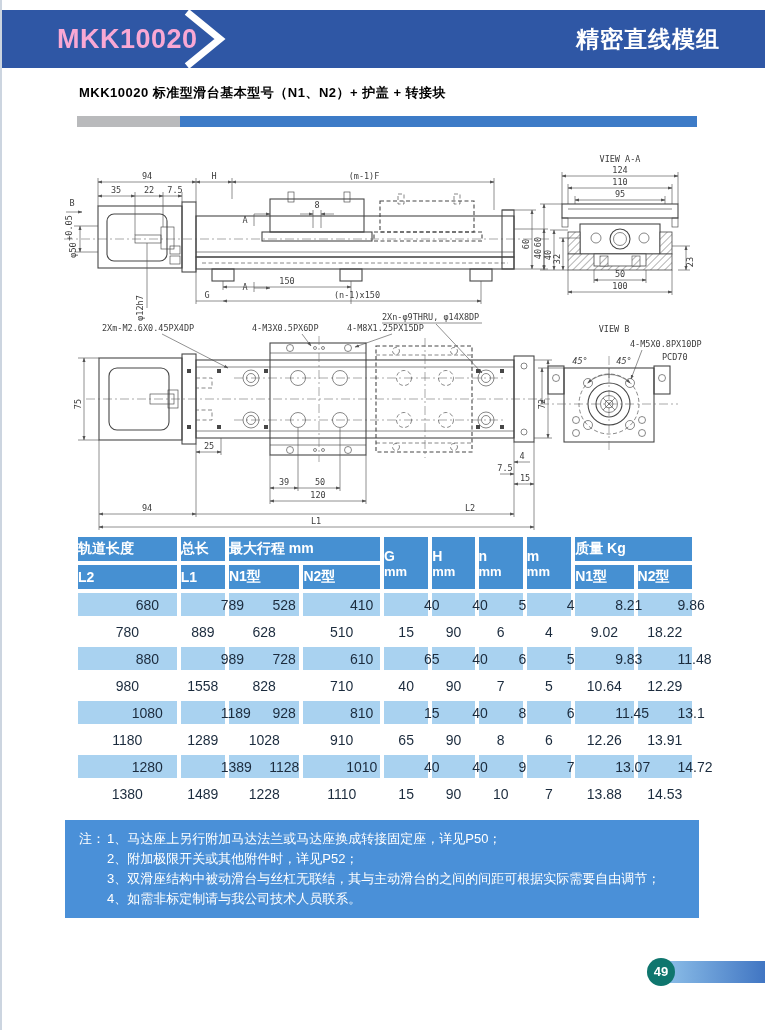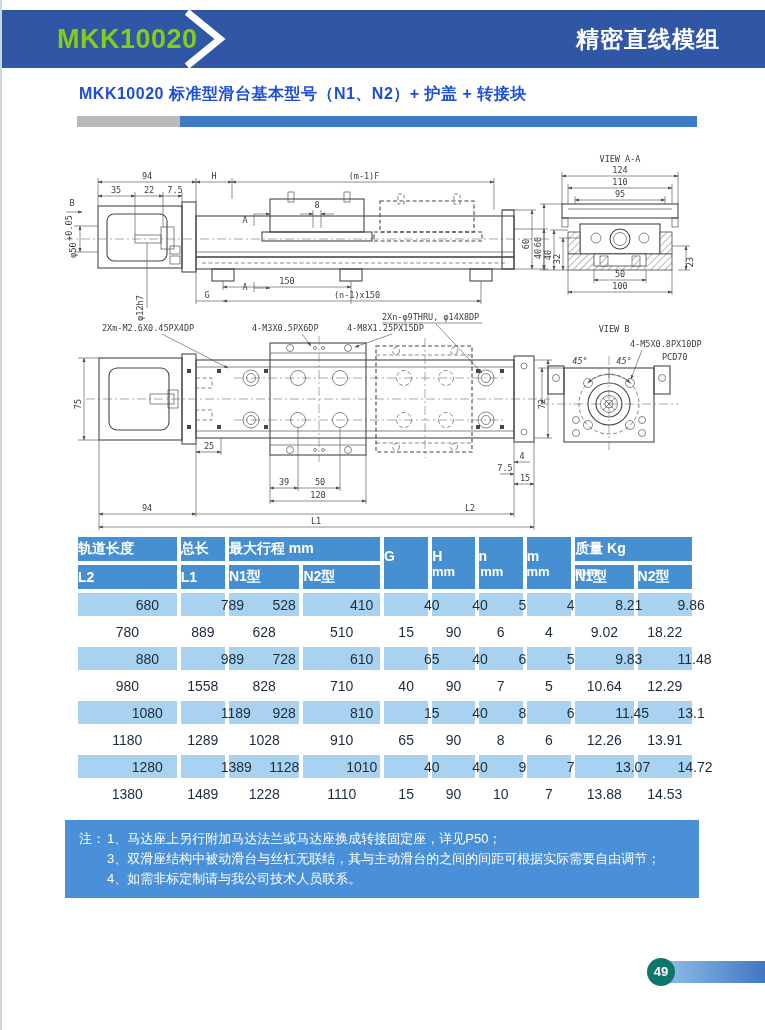--- a/index.html
+++ b/index.html
@@ -1,44 +1,44 @@
 <!DOCTYPE html>
 <html><head>
 <meta charset="utf-8">
 <style>
   html,body{margin:0;padding:0;background:#e8ecf0;}
   .page{position:relative;width:765px;height:1030px;background:#ffffff;margin:0 auto;overflow:hidden;
         font-family:"Liberation Sans",sans-serif;border-left:2px solid #ccd5e0;}
   
   .hbar{position:absolute;top:10px;left:0;width:765px;height:58px;background:#2f57a5;}
-  .model{position:absolute;left:55px;top:0;height:58px;line-height:58px;color:#84cc16;
+  .model{position:absolute;left:55px;top:0;height:58px;line-height:58px;color:#f9a8d4;
          font-size:27px;font-weight:bold;letter-spacing:0.5px;}
   .chev{position:absolute;left:182px;top:0;}
   .product{position:absolute;right:47px;top:0;height:43px;line-height:58px;color:#fff;
            font-size:23px;font-weight:bold;letter-spacing:1px;}
   
-  .stitle{position:absolute;top:84px;left:77px;color:#1d4ed8;font-size:16px;font-weight:bold;letter-spacing:0.5px;}
+  .stitle{position:absolute;top:84px;left:77px;color:#000000;font-size:13px;font-weight:bold;letter-spacing:0.5px;}
   .rule{position:absolute;top:116px;left:75px;width:620px;height:11px;display:flex;}
   .rule .g{width:103px;height:11px;background:#b9babc;}
   .rule .b{flex:1;height:11px;background:#3d7bc7;}
   
   .draw{position:absolute;top:140px;left:0;}
   .dt{font-family:"DejaVu Sans Mono",monospace;font-size:8.5px;fill:#3c3c3c;text-anchor:middle;}
   .dts{text-anchor:start;}
   .o{fill:none;stroke:#474747;stroke-width:1.1;}
   .t{fill:none;stroke:#474747;stroke-width:0.65;}
   .dim{fill:none;stroke:#555;stroke-width:0.65;}
   .cl{fill:none;stroke:#6f6f6f;stroke-width:0.6;stroke-dasharray:9 3 2 3;}
   .dash{stroke-dasharray:4 2.5;}
   
   table.spec{position:absolute;top:533px;left:72px;width:622px;border-collapse:separate;border-spacing:4px;
              table-layout:fixed;}
   table.spec th{background:#4690d2;color:#fff;font-size:14px;font-weight:bold;text-align:left;
                 height:22px;padding:1px 0;}
-  table.spec th .u{display:block;font-size:13px;font-weight:bold;margin-left:48px;}
+  table.spec th .u{display:block;font-size:13px;font-weight:bold;}
   table.spec td{font-size:14px;color:#1b2b3d;text-align:center;height:19px;padding:2px 0;}
   table.spec tr.blue td{background:#a9d2f0;padding-left:40px;}
   
   .notes{position:absolute;top:820px;left:63px;width:634px;background:#4a90d8;color:#fff;
          font-size:13px;line-height:20px;padding:9px 10px 9px 14px;box-sizing:border-box;display:flex;}
   .notes-label{flex:0 0 28px;}
   .notes-items{flex:1;}
   .note{padding-left:1.9em;text-indent:-1.9em;}
   
   .fbar{position:absolute;top:961px;left:658px;width:107px;height:22px;
@@ -525,20 +525,21 @@
           <td>13.88</td>
           <td>14.53</td>
         </tr>
       </tbody>
   </table>
 
   <div class="notes">
     <div class="notes-label">注：</div>
     <div class="notes-items">
       <div class="note">1、马达座上另行附加马达法兰或马达座换成转接固定座，详见P50；</div>
+      <div class="note">2、附加极限开关或其他附件时，详见P52；</div>
       <div class="note">3、双滑座结构中被动滑台与丝杠无联结，其与主动滑台的之间的间距可根据实际需要自由调节；</div>
       <div class="note">4、如需非标定制请与我公司技术人员联系。</div>
     </div>
   </div>
 
   <div class="fbar"></div>
   <div class="fcircle">49</div>
 
 </div>
 

